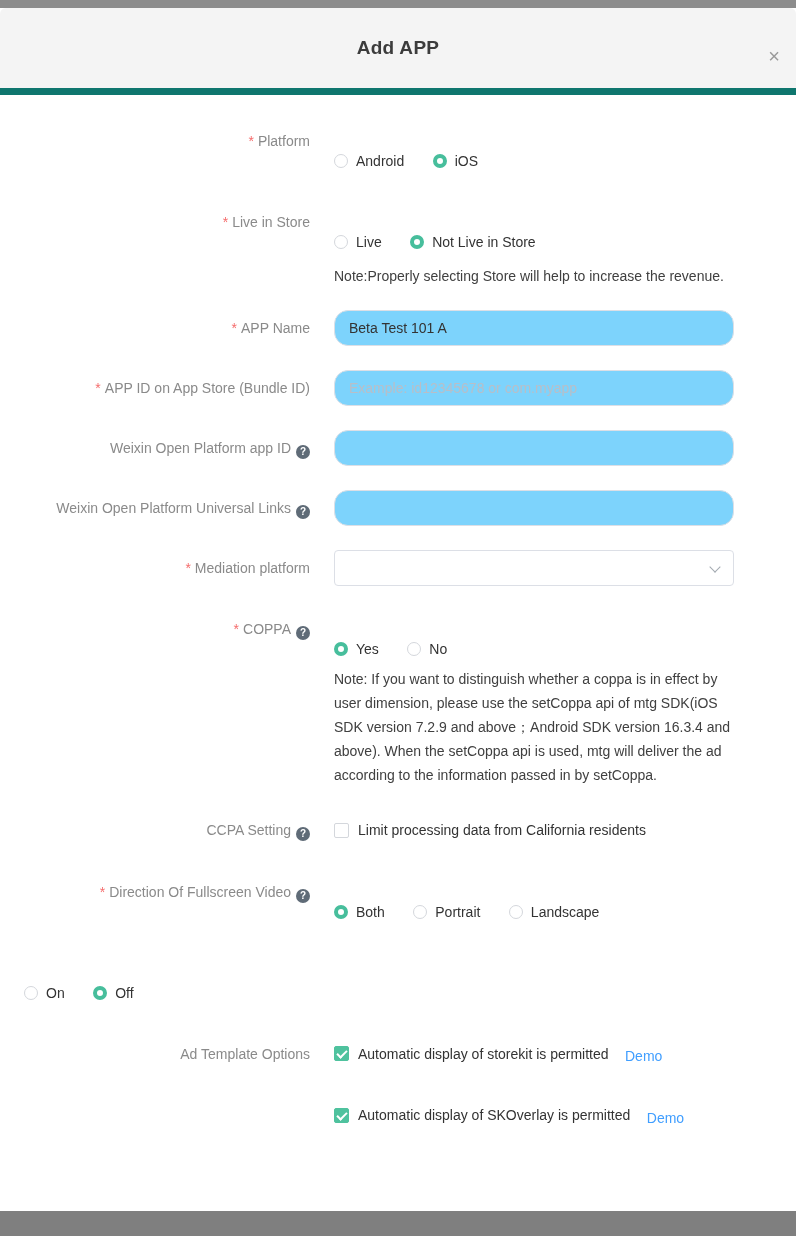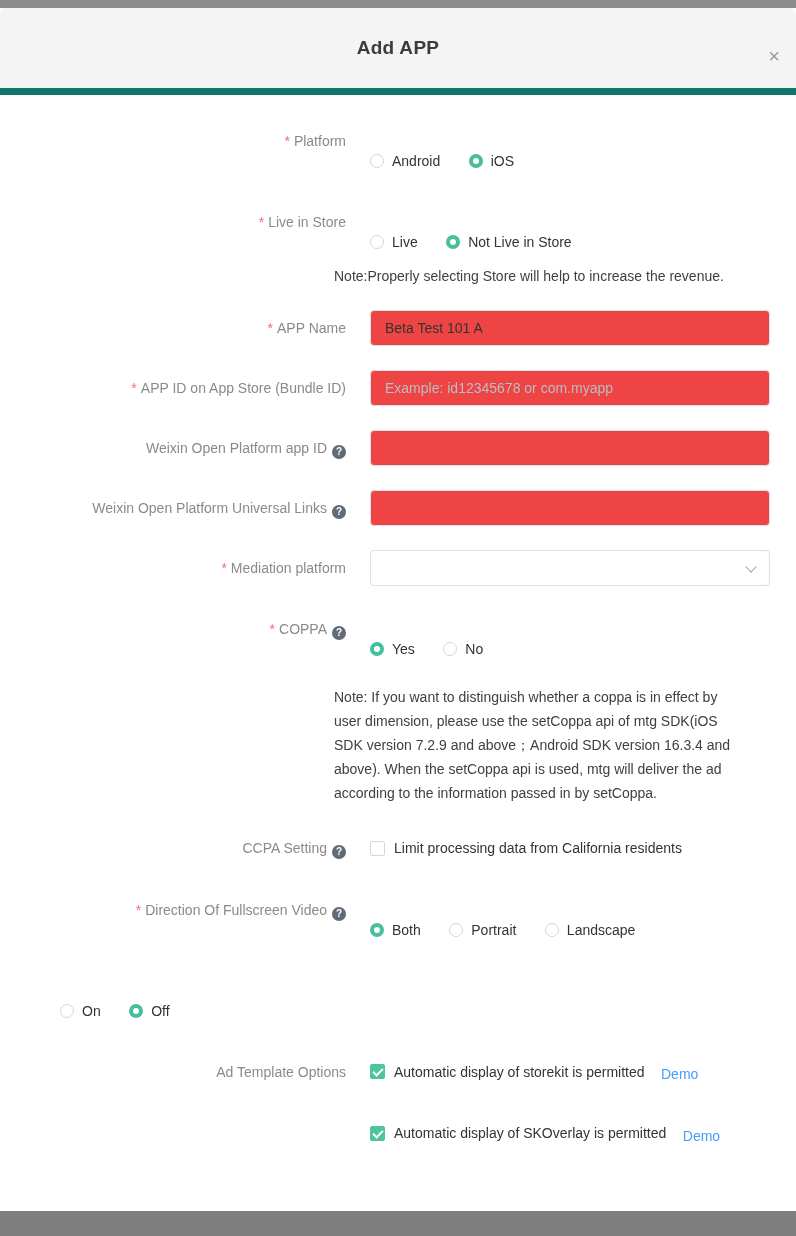--- a/index.html
+++ b/index.html
@@ -23,21 +23,21 @@
   }
   .modal-title { font-size: 19px; font-weight: bold; color: #3c3c3c; letter-spacing: 0.3px; }
   .close-btn {
     position: absolute; right: 16px; top: 38px;
     color: #9a9a9a; font-size: 20px; line-height: 20px;
     cursor: pointer; font-weight: normal;
   }
 
   .modal-body { background: #fff; padding: 36px 0 62px 0; }
 
-  .form-row { display: flex; align-items: flex-start; padding-left: 36px; }
+  .form-row { display: flex; align-items: flex-start; }
   .form-label {
     flex: 0 0 310px; width: 310px; text-align: right;
     font-size: 14px; color: #8a8a8a; line-height: 20px;
     white-space: nowrap;
   }
   .form-control { margin-left: 24px; flex: 1; }
   .req { color: #f56c6c; margin-right: 4px; }
   .help-icon {
     display: inline-flex; align-items: center; justify-content: center;
     width: 14px; height: 14px; border-radius: 50%;
@@ -64,24 +64,24 @@
     content: ""; position: absolute; left: 4px; top: 1px;
     width: 4px; height: 8px;
     border: solid #fff; border-width: 0 2px 2px 0;
     transform: rotate(45deg);
   }
   .checkbox-label { margin-left: 9px; font-size: 14px; color: #333; line-height: 20px; }
   .demo-link { color: #409eff; font-size: 14px; margin-left: 12px; text-decoration: none; cursor: pointer; }
 
   .text-input {
     width: 400px; height: 36px;
-    border: 1px solid #dcdfe6; border-radius: 4px;
+    border: 1px solid #dcdfe6; border-radius: 14px;
     padding: 0 14px; font-size: 14px; color: #333;
     font-family: "Liberation Sans", sans-serif;
-    outline: none; background: #ef4444;
+    outline: none; background: #7dd3fc;
   }
   .text-input::placeholder { color: #b9bec7; }
 
   .select-box {
     width: 400px; height: 36px;
     border: 1px solid #dcdfe6; border-radius: 4px;
     background: #fff; position: relative; cursor: pointer;
   }
   .chevron-down {
     position: absolute; right: 14px; top: 12px;
@@ -96,21 +96,21 @@
   }
 
   .input-row { align-items: center; }
 
   
   .mt40 { margin-top: 40px; }
   .row-note-live { margin-top: 11px; }
   .row-appname { margin-top: 22px; }
   .row-input-gap { margin-top: 24px; }
   .row-coppa { margin-top: 33px; }
-  .row-note-coppa { margin-top: 25px; }
+  .row-note-coppa { margin-top: 7px; }
   .row-ccpa { margin-top: 33px; }
 
   .modal-footer {
     height: 84px; background: #f4f4f4;
     border-radius: 0 0 6px 6px;
     text-align: center;
   }
   .save-btn {
     display: block; margin: 28px auto 0;
     width: 296px; height: 34px;

